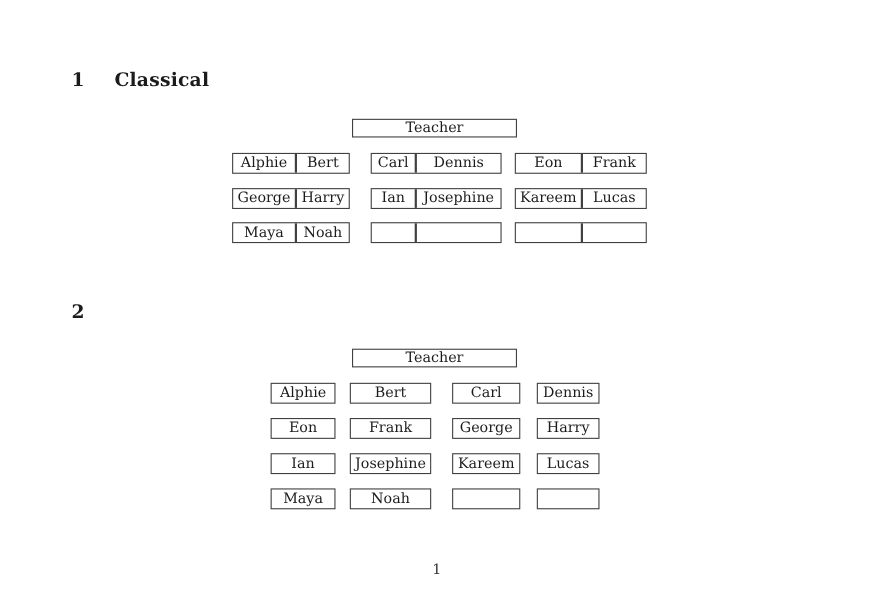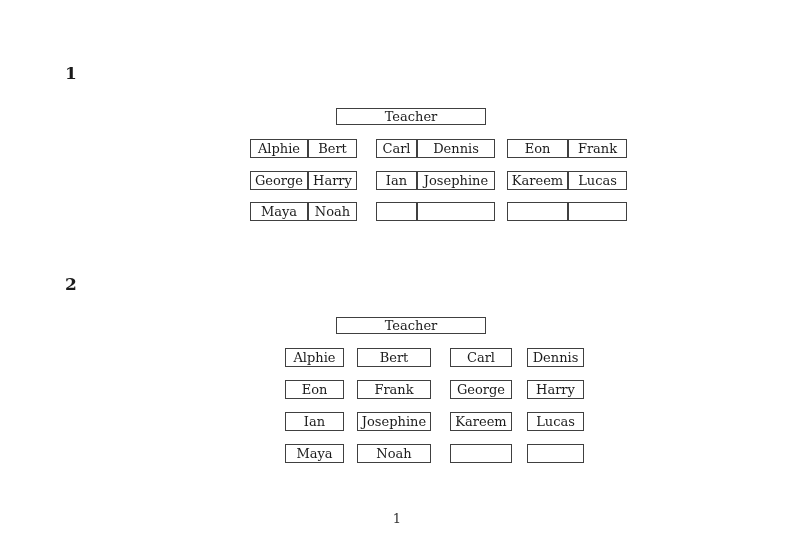--- a/index.html
+++ b/index.html
@@ -11,28 +11,28 @@
   .page { position:absolute; left:0; top:0; width:794px; height:560px; background:#ffffff; }
 
   .heading {
     position:absolute; left:65px; display:flex; gap:27px;
     font-weight:bold; font-size:17px; line-height:21px; letter-spacing:0.2px;
   }
   #h1 { top:63px; }
   #h2 { top:274px; }
 
   .teacher {
-    position:absolute; left:336px; width:150px; height:17px;
+    position:absolute; left:320px; width:150px; height:17px;
     border:1px solid #404040; display:flex; align-items:center; justify-content:center;
     font-size:13px;
   }
   #t1 { top:108px; }
   #t2 { top:317px; }
 
-  .desk-row { position:absolute; left:0; width:646px; height:19px;margin-left:39px; }
+  .desk-row { position:absolute; left:0; width:646px; height:19px; }
 
   
   .desk { position:absolute; top:0; height:19px; display:flex; border:1px solid #404040; }
   .sec1 .desk0 { left:211px; }
   .sec1 .desk1 { left:337px; }
   .sec1 .desk2 { left:468px; }
   .cell { height:100%; display:flex; align-items:center; justify-content:center; font-size:13px; white-space:nowrap; }
   .c0 { border-right:2px solid #404040; }
   .sec1 .desk0 .c0 { width:58px; }  .sec1 .desk0 .c1 { width:47px; }
   .sec1 .desk1 .c0 { width:41px; }  .sec1 .desk1 .c1 { width:76px; }
@@ -53,20 +53,21 @@
     text-align:center; font-size:13px; color:#333333;
   }
 </style>
 </head>
 <body>
 
 <div class="page">
 
   <div class="heading" id="h1">
     <span>1</span>
+    <span>Classical</span>
   </div>
 
   <div class="teacher" id="t1">
     <span>Teacher</span>
   </div>
 
   <div id="classical-rows">
       <div class="desk-row sec1" style="top: 139px;">
         <div class="desk desk0">
           <div class="cell c0">

